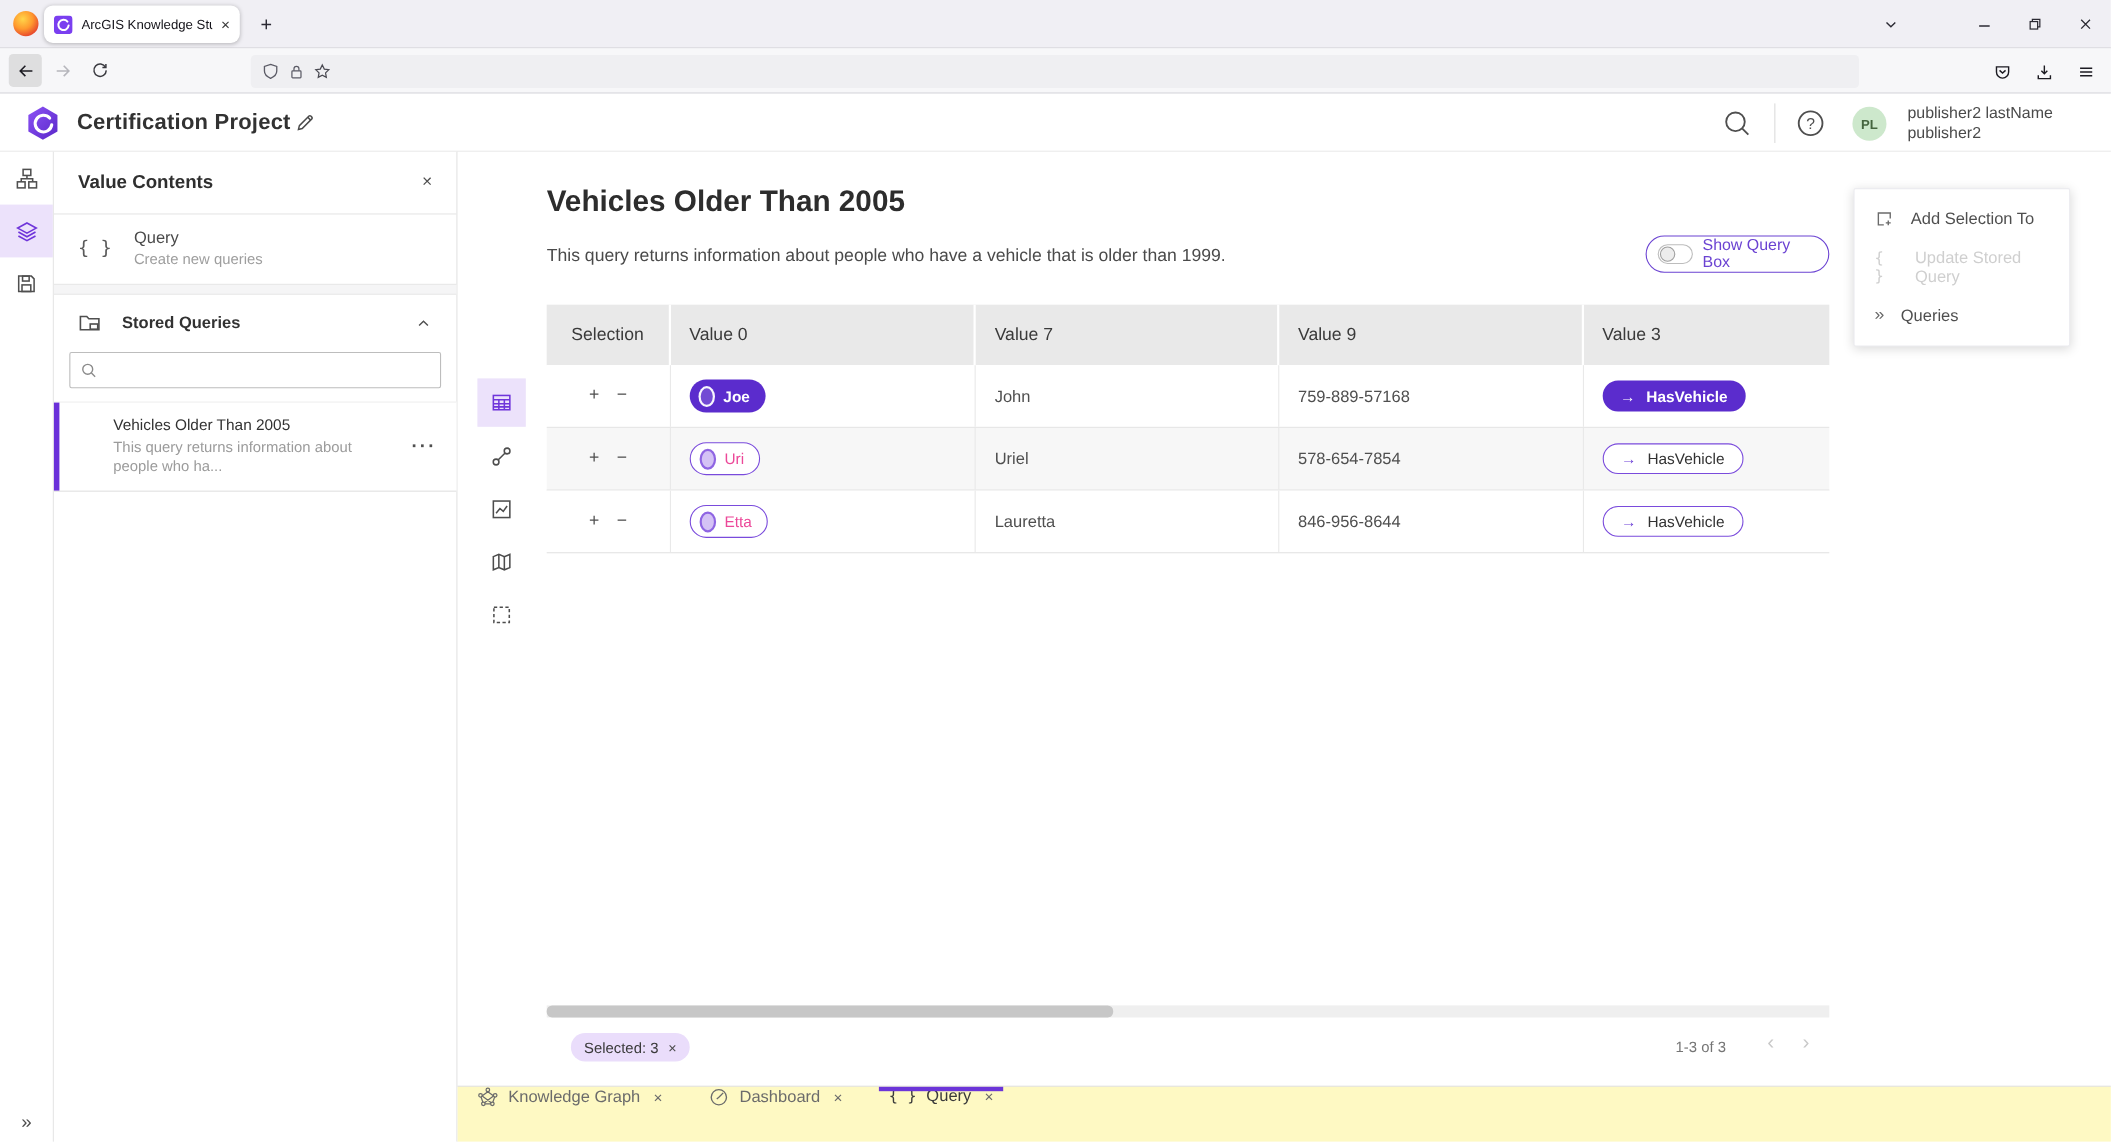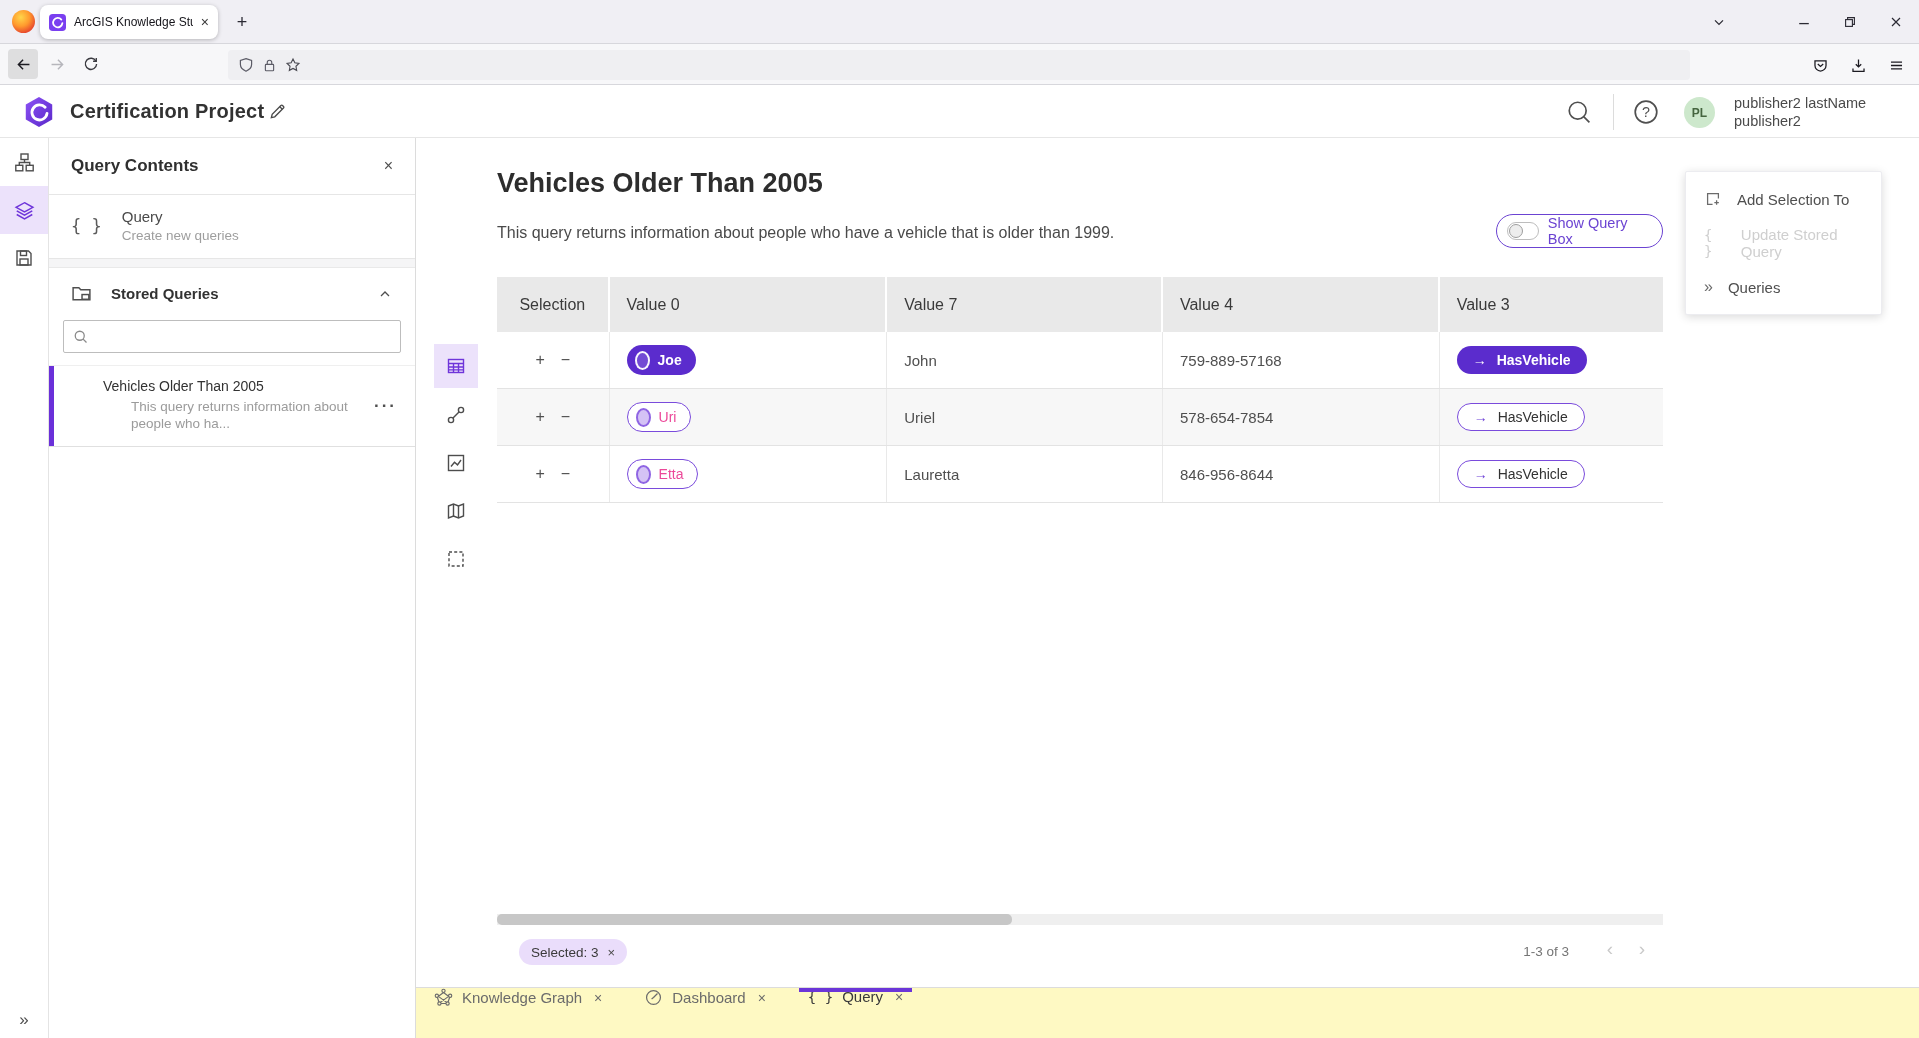--- a/index.html
+++ b/index.html
@@ -110,21 +110,21 @@
   .searchbox input { border:none; outline:none; flex:1; font-size:14px; background:transparent; font-family:inherit; }
   .sq-icon { color:#8a8a8a; }
   .stored-item {
     position:relative; display:flex; gap:14px; padding:12px 18px 14px 20px;
     border-top:1px solid #efefef; border-bottom:1px solid #e0e0e0; background:#fff;
   }
   .stored-item::before { content:""; position:absolute; left:0; top:0; bottom:0; width:5px; background:#6a30d9; }
   .si-icon { color:#4f4f4f; padding-top:20px; }
   .si-body { flex:1; }
   .si-title { font-size:14px; color:#323232; margin-bottom:4px; }
-  .si-desc { font-size:13.5px; color:#9b9b9b; line-height:17px;margin-left:28px; }
+  .si-desc { font-size:13.5px; color:#9b9b9b; line-height:17px; }
   .si-dots { font-size:17px; font-weight:700; color:#4f4f4f; letter-spacing:2px; padding-top:18px; }
 
   
   .main { position:absolute; left:416px; top:138px; right:0; bottom:0; background:#fff; }
   .main-title { position:absolute; left:81px; top:30px; font-size:27px; font-weight:700; color:#2d2d2d; }
   .main-desc { position:absolute; left:81px; top:86px; font-size:16px; color:#4a4a4a; }
   .toggle {
     position:absolute; left:1080px; top:76px; width:167px; height:34px;
     border:1px solid #6b43d2; border-radius:17px; background:#fff;
     display:flex; align-items:center; padding:0 10px; gap:9px;
@@ -339,21 +339,21 @@
         <path d="M3 3h11.5L17 5.5V17H3z"></path>
         <rect x="6" y="11" width="8" height="6"></rect>
         <rect x="6.5" y="3" width="6" height="4.5"></rect>
       </svg>
   </div>
   <div class="rail-expand">»</div>
 </div>
 
 <div class="panel">
   <div class="panel-header">
-    <div class="panel-title">Query Contents</div>
+    <div class="panel-title">Value Contents</div>
     <div class="panel-close">×</div>
   </div>
   <div class="query-item">
     <span class="braces">{ }</span>
     <div>
       <div class="qi-title">Query</div>
       <div class="qi-sub">Create new queries</div>
     </div>
   </div>
   <div class="section-gap"></div>
@@ -430,21 +430,21 @@
     <svg width="20" height="20" viewBox="0 0 20 20" fill="none" stroke="currentColor" stroke-width="1.4">
         <rect x="3" y="3" width="14" height="14" stroke-dasharray="3 2.2"></rect>
       </svg>
   </div>
 
   <div class="qtable">
     <div class="thead">
       <div class="hcell c0">Selection</div>
       <div class="hcell c1">Value 0</div>
       <div class="hcell c2">Value 7</div>
-      <div class="hcell c3">Value 4</div>
+      <div class="hcell c3">Value 9</div>
       <div class="hcell c4">Value 3</div>
     </div>
 
     <div class="trow">
       <div class="tcell c0">
         <button class="pm">+</button>
         <button class="pm">−</button>
       </div>
       <div class="tcell c1">
         <span class="epill filled">

